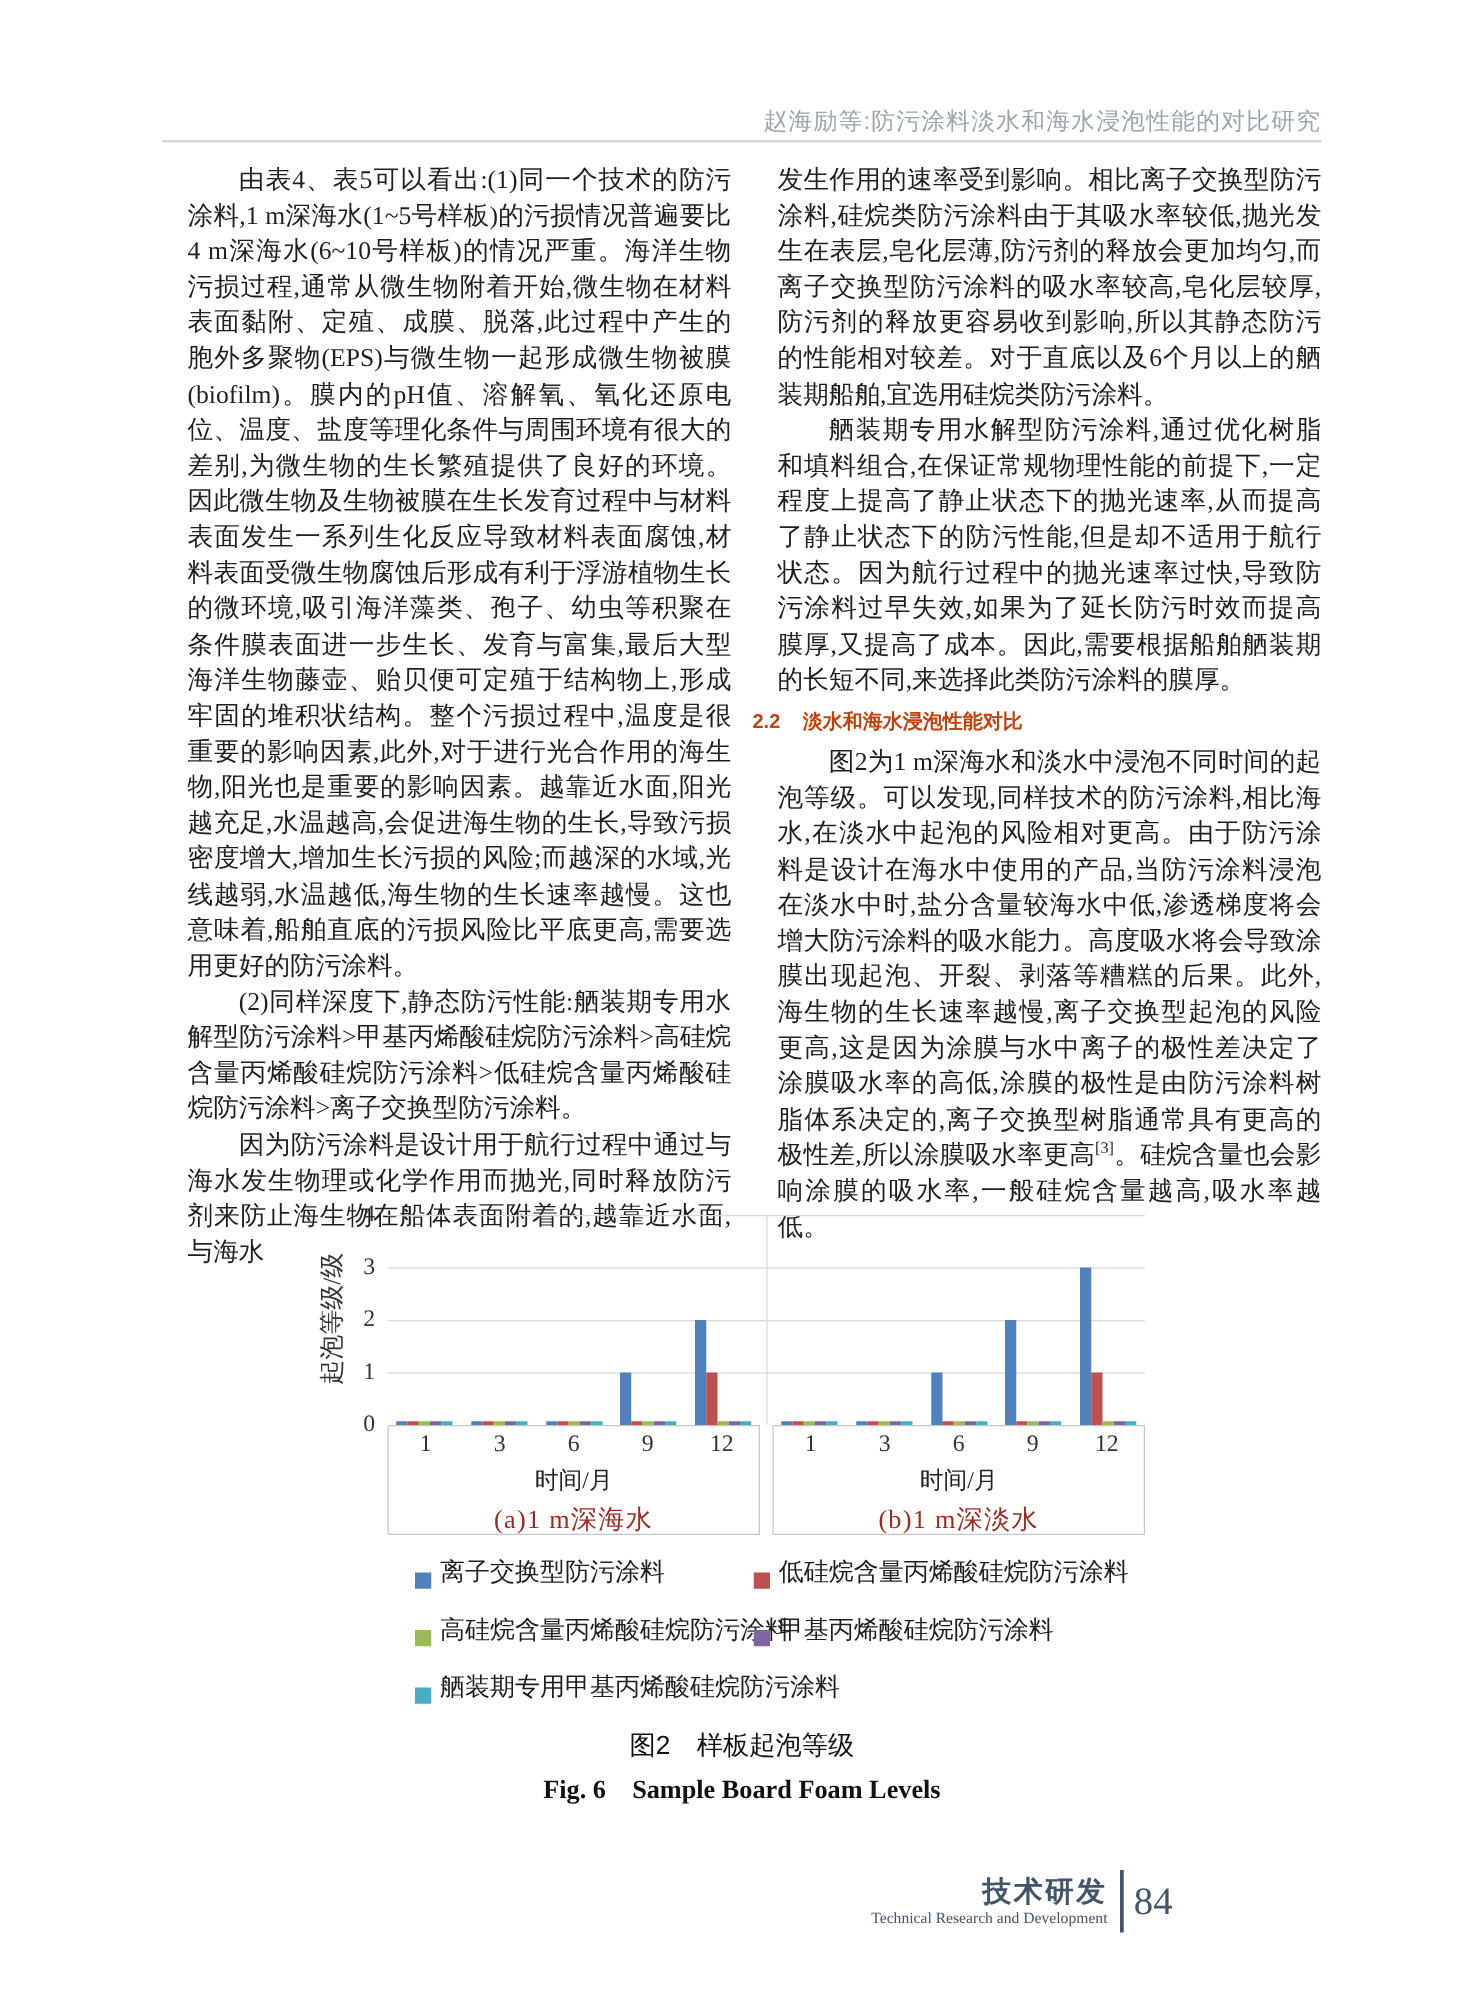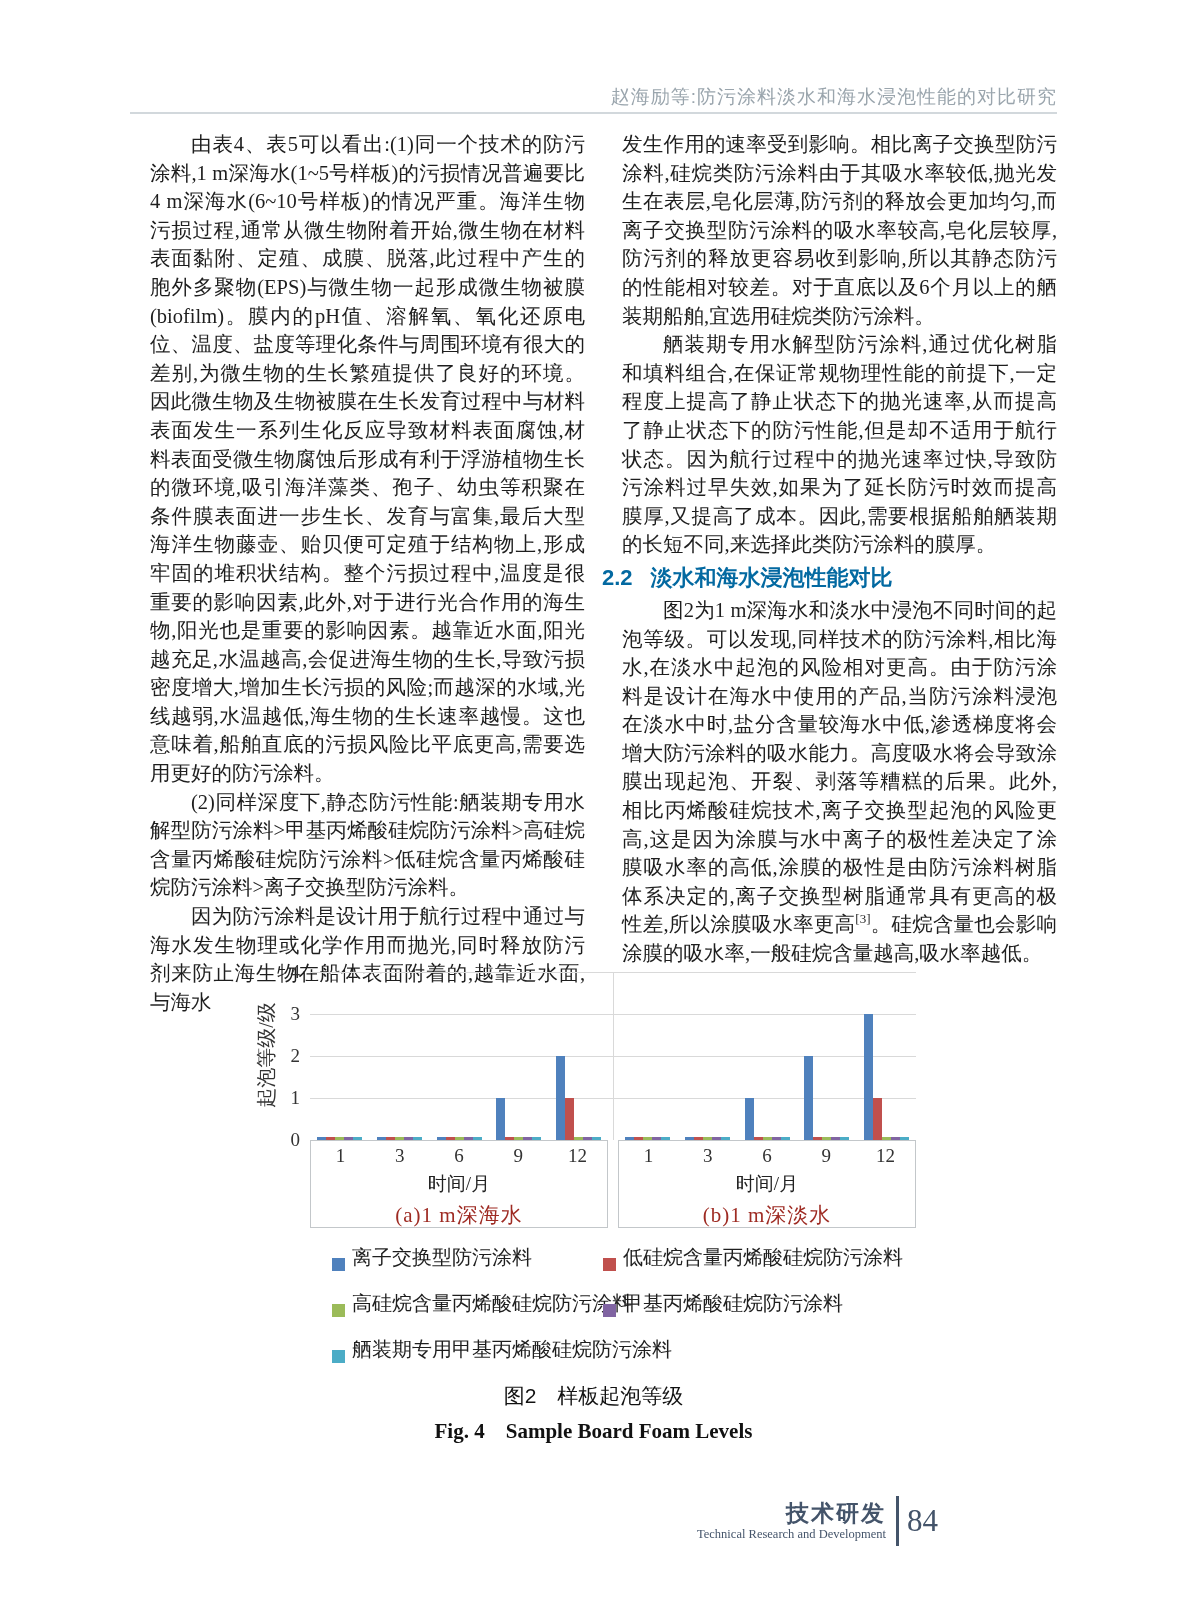--- a/index.html
+++ b/index.html
@@ -30,22 +30,22 @@
   }
   .col { width:455px; }
   .col p {
     font-size:20.5px; line-height:28.6px;
     text-align:justify; text-indent:2em;margin-left:20px;
   }
   .col p.no-indent { text-indent:0; }
   .sec-heading {
     margin:5px 0 4px 0;
     font-family:"Liberation Sans","DejaVu Sans",sans-serif;
-    font-weight:bold; font-size:22px; line-height:28px;
-    color:#0369a1;
+    font-weight:bold; font-size:16px; line-height:28px;
+    color:#c2410c;
   }
   .sec-heading .sec-num { margin-right:18px; }
   sup.cite { font-size:13px; line-height:0; }
   
   .figure { position:absolute; top:942px; left:240px; width:676px; }
   .chart { position:relative; width:676px; height:288px;
     font-family:"Liberation Serif","DejaVu Serif",serif; }
   .ylabel {
     position:absolute; left:-62px; top:100px; width:176px; height:26px;
     line-height:26px; text-align:center;
@@ -129,21 +129,21 @@
       <p>由表4、表5可以看出:(1)同一个技术的防污涂料,1 m深海水(1~5号样板)的污损情况普遍要比4 m深海水(6~10号样板)的情况严重。海洋生物污损过程,通常从微生物附着开始,微生物在材料表面黏附、定殖、成膜、脱落,此过程中产生的胞外多聚物(EPS)与微生物一起形成微生物被膜(biofilm)。膜内的pH值、溶解氧、氧化还原电位、温度、盐度等理化条件与周围环境有很大的差别,为微生物的生长繁殖提供了良好的环境。因此微生物及生物被膜在生长发育过程中与材料表面发生一系列生化反应导致材料表面腐蚀,材料表面受微生物腐蚀后形成有利于浮游植物生长的微环境,吸引海洋藻类、孢子、幼虫等积聚在条件膜表面进一步生长、发育与富集,最后大型海洋生物藤壶、贻贝便可定殖于结构物上,形成牢固的堆积状结构。整个污损过程中,温度是很重要的影响因素,此外,对于进行光合作用的海生物,阳光也是重要的影响因素。越靠近水面,阳光越充足,水温越高,会促进海生物的生长,导致污损密度增大,增加生长污损的风险;而越深的水域,光线越弱,水温越低,海生物的生长速率越慢。这也意味着,船舶直底的污损风险比平底更高,需要选用更好的防污涂料。</p>
       <p>(2)同样深度下,静态防污性能:舾装期专用水解型防污涂料&gt;甲基丙烯酸硅烷防污涂料&gt;高硅烷含量丙烯酸硅烷防污涂料&gt;低硅烷含量丙烯酸硅烷防污涂料&gt;离子交换型防污涂料。</p>
       <p>因为防污涂料是设计用于航行过程中通过与海水发生物理或化学作用而抛光,同时释放防污剂来防止海生物在船体表面附着的,越靠近水面,与海水</p>
     </div>
     <div class="col">
       <p class="no-indent">发生作用的速率受到影响。相比离子交换型防污涂料,硅烷类防污涂料由于其吸水率较低,抛光发生在表层,皂化层薄,防污剂的释放会更加均匀,而离子交换型防污涂料的吸水率较高,皂化层较厚,防污剂的释放更容易收到影响,所以其静态防污的性能相对较差。对于直底以及6个月以上的舾装期船舶,宜选用硅烷类防污涂料。</p>
       <p>舾装期专用水解型防污涂料,通过优化树脂和填料组合,在保证常规物理性能的前提下,一定程度上提高了静止状态下的抛光速率,从而提高了静止状态下的防污性能,但是却不适用于航行状态。因为航行过程中的抛光速率过快,导致防污涂料过早失效,如果为了延长防污时效而提高膜厚,又提高了成本。因此,需要根据船舶舾装期的长短不同,来选择此类防污涂料的膜厚。</p>
       <div class="sec-heading">
         <span class="sec-num">2.2</span><span>淡水和海水浸泡性能对比</span>
       </div>
-      <p><span>图2为1 m深海水和淡水中浸泡不同时间的起泡等级。可以发现,同样技术的防污涂料,相比海水,在淡水中起泡的风险相对更高。由于防污涂料是设计在海水中使用的产品,当防污涂料浸泡在淡水中时,盐分含量较海水中低,渗透梯度将会增大防污涂料的吸水能力。高度吸水将会导致涂膜出现起泡、开裂、剥落等糟糕的后果。此外,相比丙烯酸硅烷技术,离子交换型起泡的风险更高,这是因为涂膜与水中离子的极性差决定了涂膜吸水率的高低,涂膜的极性是由防污涂料树脂体系决定的,离子交换型树脂通常具有更高的极性差,所以涂膜吸水率更高</span><sup class="cite">[3]</sup><span>。硅烷含量也会影响涂膜的吸水率,一般硅烷含量越高,吸水率越低。</span></p>
+      <p><span>图2为1 m深海水和淡水中浸泡不同时间的起泡等级。可以发现,同样技术的防污涂料,相比海水,在淡水中起泡的风险相对更高。由于防污涂料是设计在海水中使用的产品,当防污涂料浸泡在淡水中时,盐分含量较海水中低,渗透梯度将会增大防污涂料的吸水能力。高度吸水将会导致涂膜出现起泡、开裂、剥落等糟糕的后果。此外,海生物的生长速率越慢,离子交换型起泡的风险更高,这是因为涂膜与水中离子的极性差决定了涂膜吸水率的高低,涂膜的极性是由防污涂料树脂体系决定的,离子交换型树脂通常具有更高的极性差,所以涂膜吸水率更高</span><sup class="cite">[3]</sup><span>。硅烷含量也会影响涂膜的吸水率,一般硅烷含量越高,吸水率越低。</span></p>
     </div>
   </div>
 
   <div class="figure">
     <div class="chart">
       <div class="ylabel">起泡等级/级</div>
 
     <div class="plot">
           <div class="gridline" style="top: 156px;"></div>
           <div class="gridline" style="top: 114px;"></div>
@@ -248,21 +248,21 @@
         </div>
         <div class="legend-item">
           <span class="swatch" style="background: rgb(75, 172, 198);"></span>
           <span>舾装期专用甲基丙烯酸硅烷防污涂料</span>
         </div>
       </div>
   </div>
 
   <div class="captions">
     <div class="caption-cn">图2　样板起泡等级</div>
-    <div class="caption-en">Fig. 4　Sample Board Foam Levels</div>
+    <div class="caption-en">Fig. 6　Sample Board Foam Levels</div>
   </div>
 
   <div class="footer">
     <div class="footer-text">
       <div class="footer-cn">技术研发</div>
       <div class="footer-en">Technical Research and Development</div>
     </div>
     <div class="footer-divider"></div>
     <div class="footer-page">84</div>
   </div>

